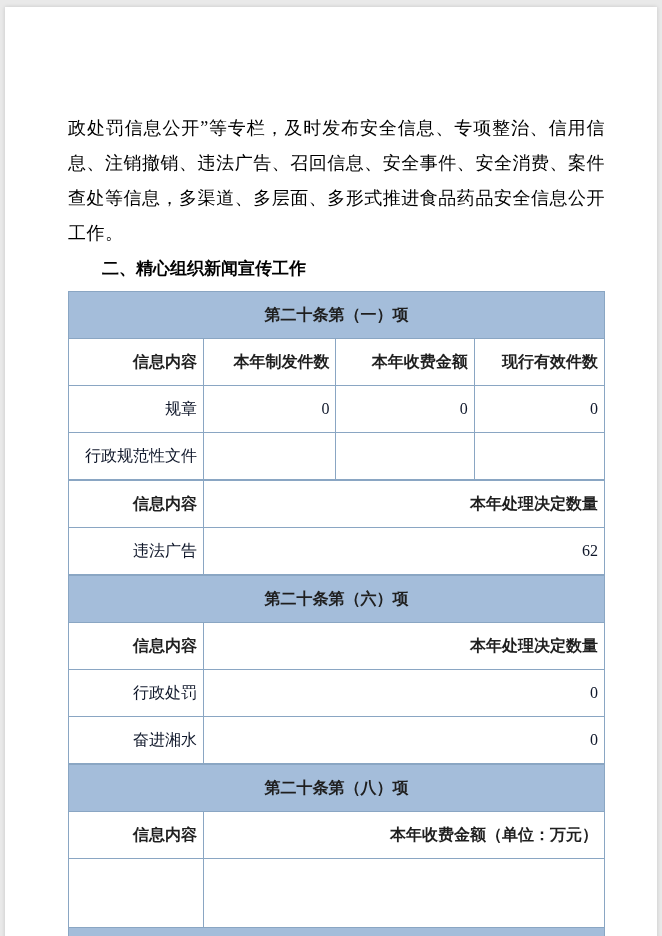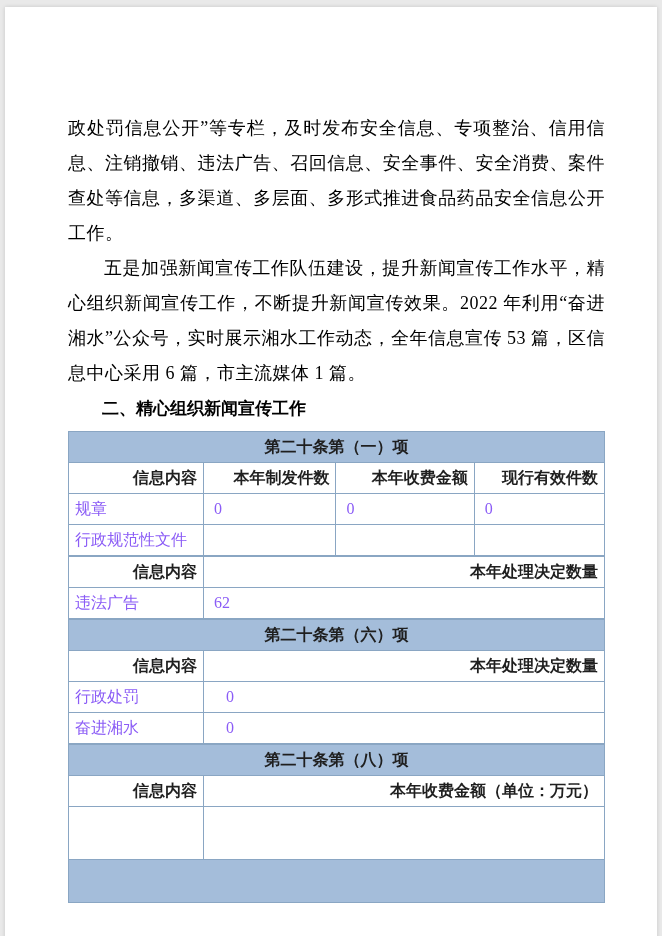--- a/index.html
+++ b/index.html
@@ -44,60 +44,59 @@
     line-height: 24px;
   }
   table.info-table {
     width: 100%;
     border-collapse: collapse;
     table-layout: fixed;
     font-size: 16px;
   }
   table.info-table td {
     border: 1px solid #8aa6c3;
-    padding: 4px 6px;
+    padding: 12px 6px;
     line-height: 22px;
     vertical-align: middle;
     overflow: hidden;
     white-space: nowrap;
   }
   tr.title-row td {
     background: #a4bdda;
     text-align: center;
     font-weight: bold;
     color: #1f1f1f;
   }
   tr.head-row td {
     text-align: right;
     font-weight: bold;
     color: #1f1f1f;
   }
   tr.data-row td {
-    text-align: left;
-    color: #8b5cf6;
+    text-align: right;
+    color: #0f172a;
   }
   tr.data-row td.val {
     padding-left: 10px;
   }
   tr.empty-row td {
     height: 44px;
   }
   tr.partial-row td {
     background: #a4bdda;
     height: 34px;
   }
 </style>
 </head>
 <body>
 
 <div class="page">
   <div class="content">
 
     <p class="body-text">政处罚信息公开”等专栏，及时发布安全信息、专项整治、信用信息、注销撤销、违法广告、召回信息、安全事件、安全消费、案件查处等信息，多渠道、多层面、多形式推进食品药品安全信息公开工作。</p>
-    <p class="body-text indent">五是加强新闻宣传工作队伍建设，提升新闻宣传工作水平，精心组织新闻宣传工作，不断提升新闻宣传效果。2022 年利用“奋进湘水”公众号，实时展示湘水工作动态，全年信息宣传 53 篇，区信息中心采用 6 篇，市主流媒体 1 篇。</p>
 
     <h2 class="section-heading">二、精心组织新闻宣传工作</h2>
 
     <table class="info-table">
       <colgroup>
         <col style="width:25.2%">
           <col style="width:24.7%">
           <col style="width:25.8%">
           <col style="width:24.3%">
       </colgroup>

